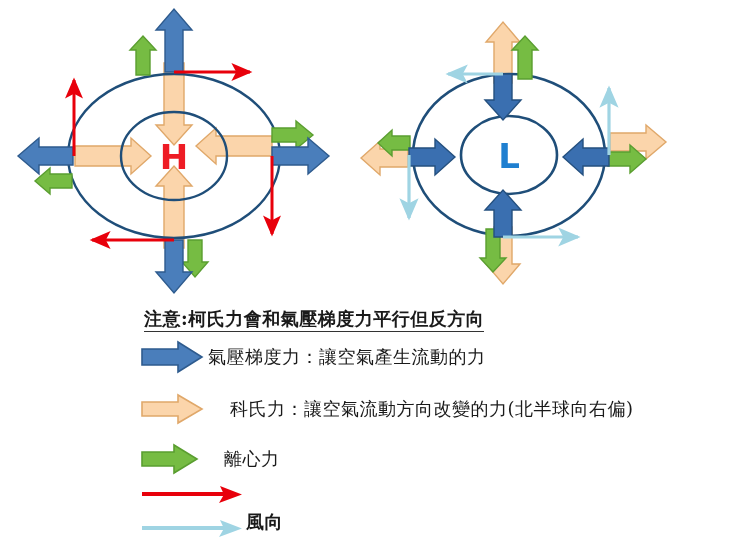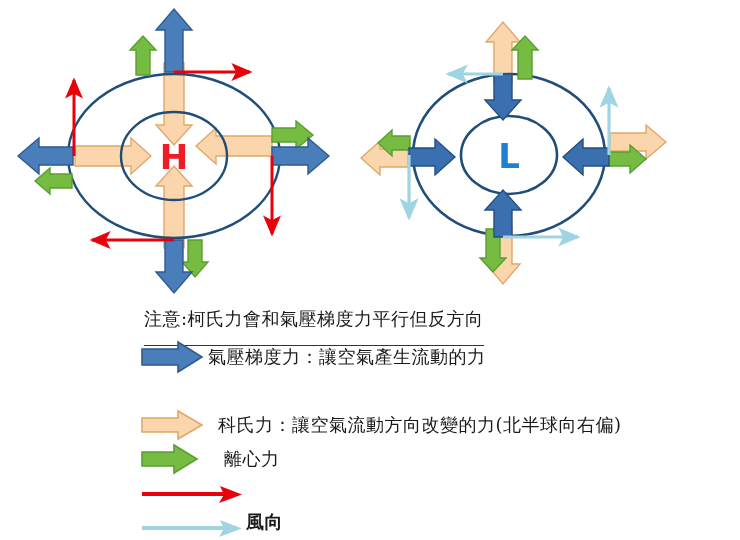--- a/index.html
+++ b/index.html
@@ -38,26 +38,26 @@
     width: 600px;
     height: 240px;
   }
 
   .legend-note {
     position: absolute;
     left: 4px;
     top: 9px;
     font-family: "DejaVu Serif", "Liberation Serif", serif;
     font-size: 18px;
-    font-weight: normal;
+    font-weight: bold;
     color: #1a1a1a;
     white-space: nowrap;
     letter-spacing: 0.5px;
     border-bottom: 1.6px solid #333;
-    padding-bottom: 15px;
+    padding-bottom: 1px;
     line-height: 1.15;
   }
 
   .legend-row {
     position: absolute;
     left: 0;
     display: flex;
     align-items: center;
     white-space: nowrap;
   }
@@ -67,21 +67,21 @@
     color: #1a1a1a;
     letter-spacing: 0.5px;
     line-height: 1.2;
   }
   .legend-row .lg-icon {
     flex: 0 0 auto;
     line-height: 0;
   }
 
   #row-pgf  { top: 40px;  }
-  #row-cor  { top: 108px;  }
+  #row-cor  { top: 92px; gap: 12px;  }
   #row-cen  { top: 143px; }
   #row-wind { top: 183px; }
 
   #row-pgf  .lg-label { margin-left: 4px; }
   #row-cor  .lg-label { margin-left: 14px; }
   #row-cen  .lg-label { margin-left: 24px; }
 
   .wind-icons {
     position: relative;
     width: 118px;

